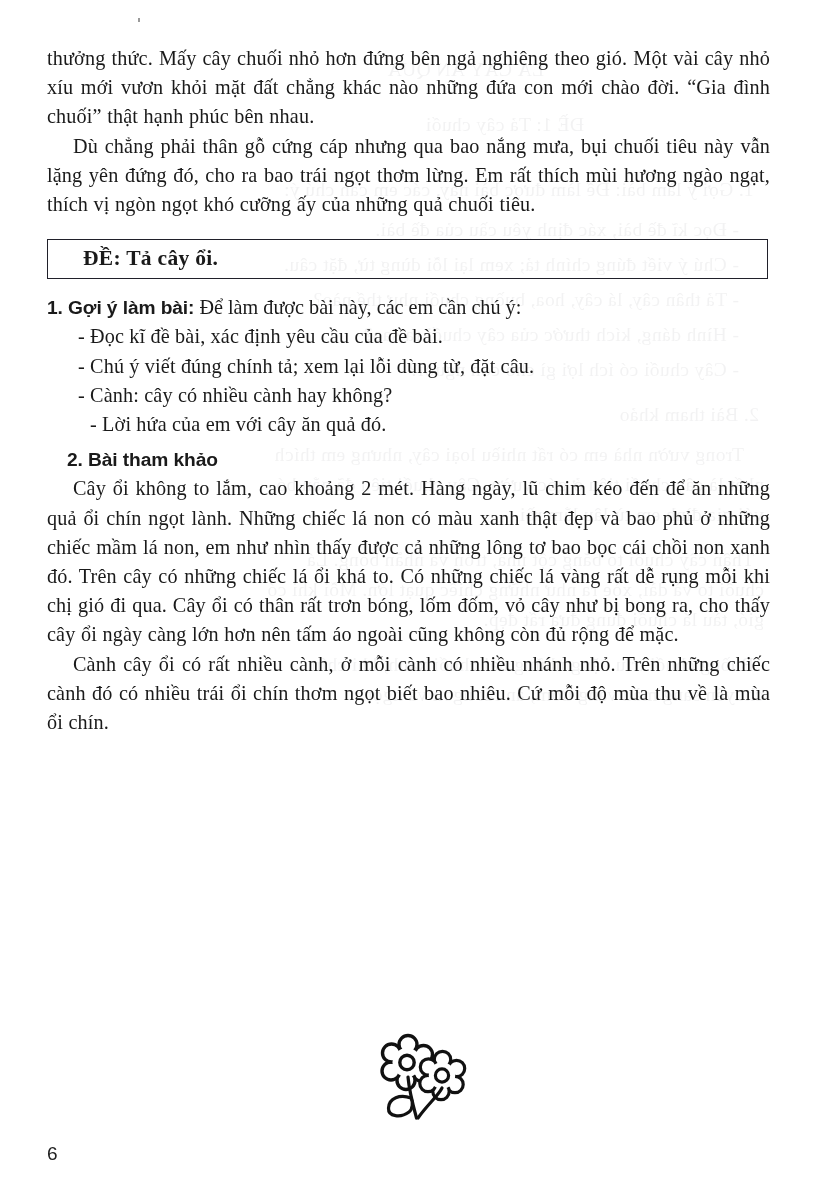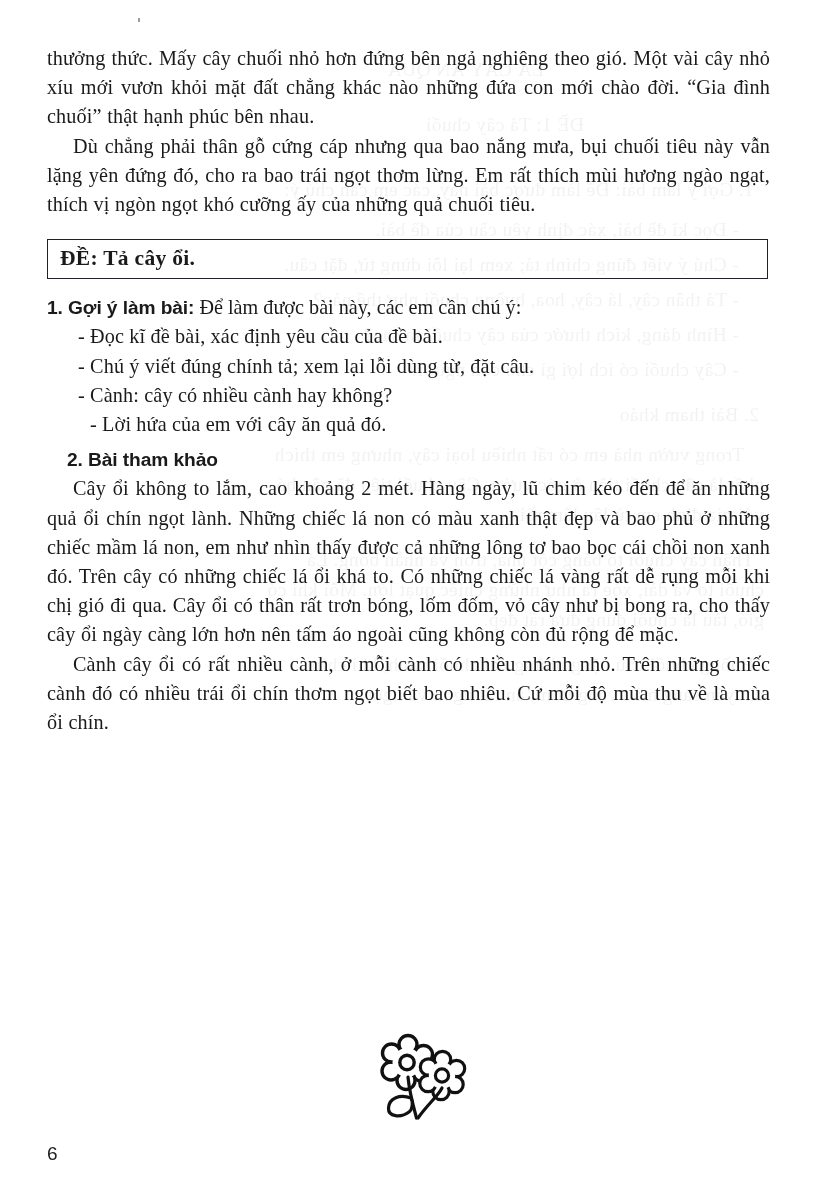--- a/index.html
+++ b/index.html
@@ -71,20 +71,21 @@
     align-items: center;
     padding-left: 12px;
     background: transparent;
   }
   .de-box .de-text {
     font-family: "Liberation Serif", "DejaVu Serif", serif;
     font-weight: bold;
     font-size: 21.5px;
     letter-spacing: 0.3px;
     line-height: 1;
+    margin-left: 23px;
   }
 
   .sec-heading {
     margin: 0;
     font-size: 20.2px;
     line-height: 29.2px;
   }
   .hd-strong {
     font-family: "Liberation Sans", "DejaVu Sans", sans-serif;
     font-weight: bold;

